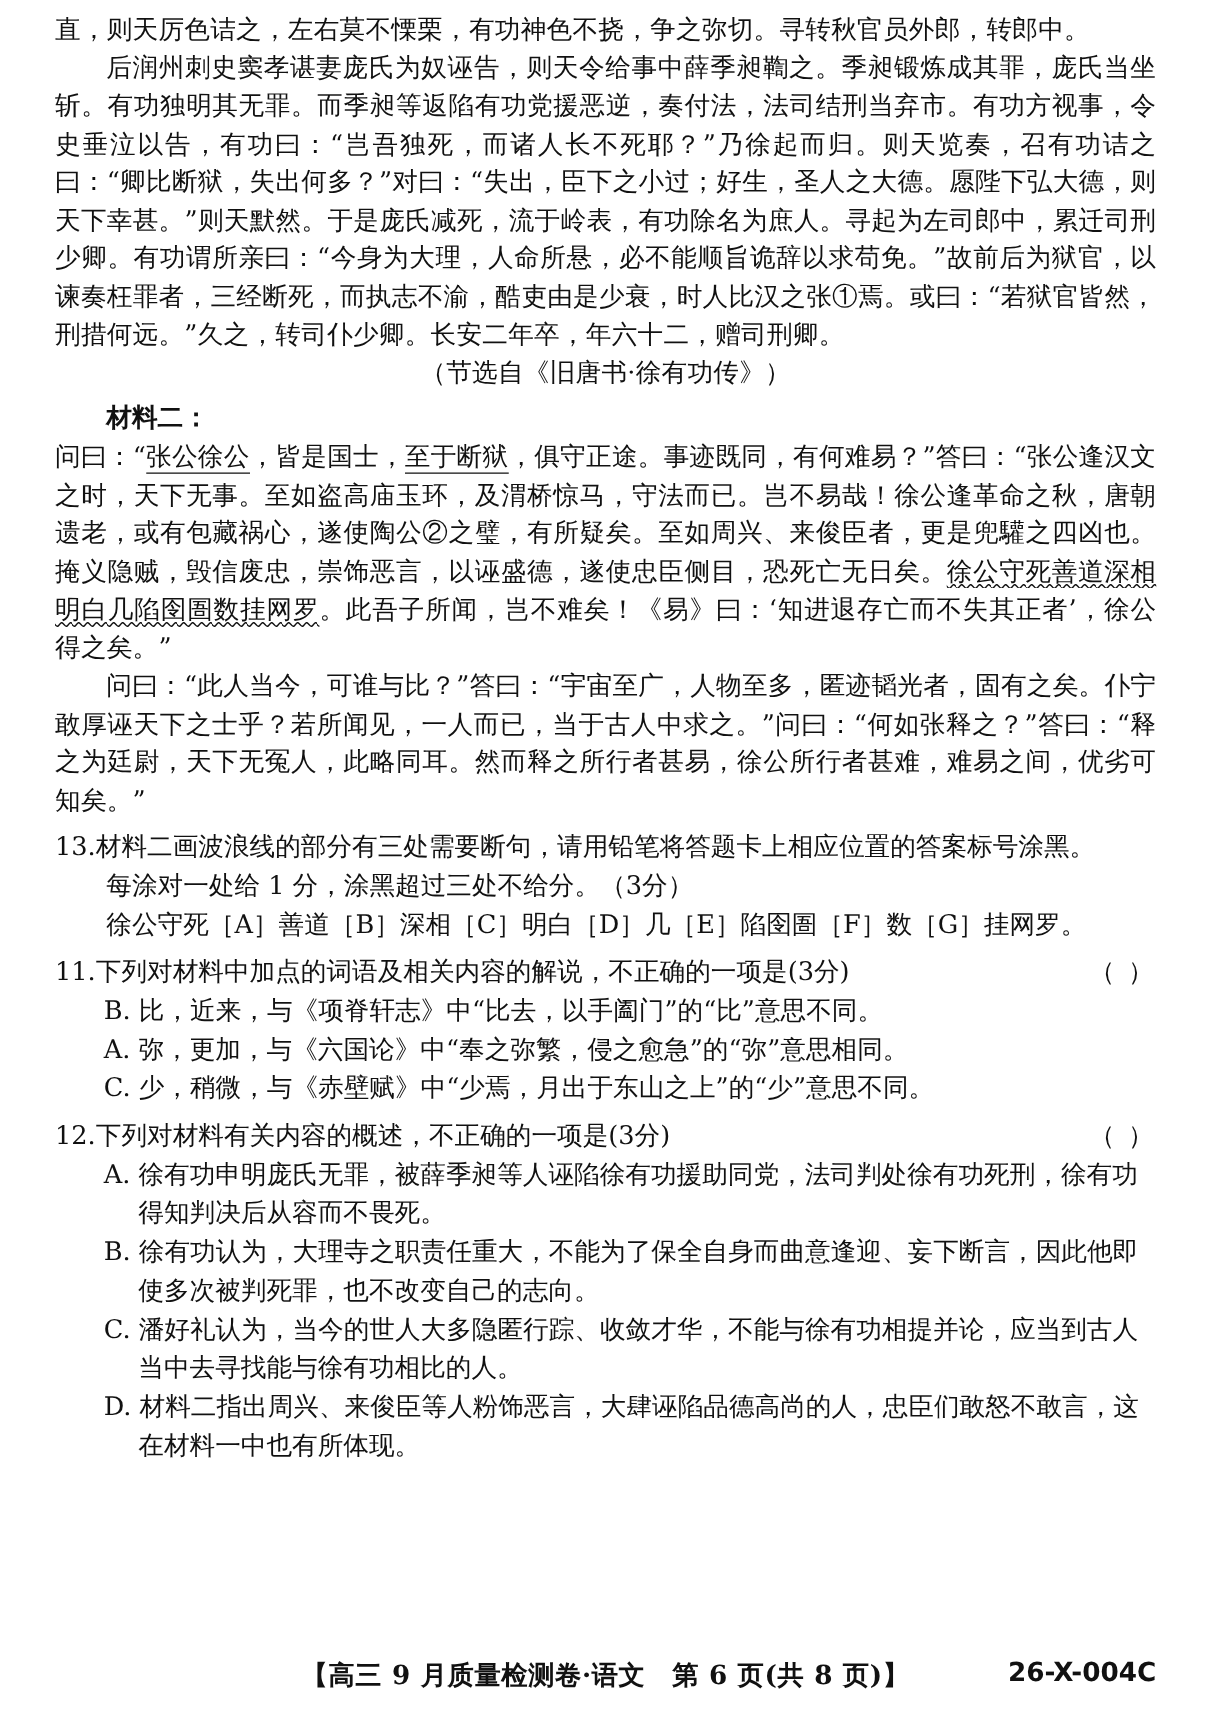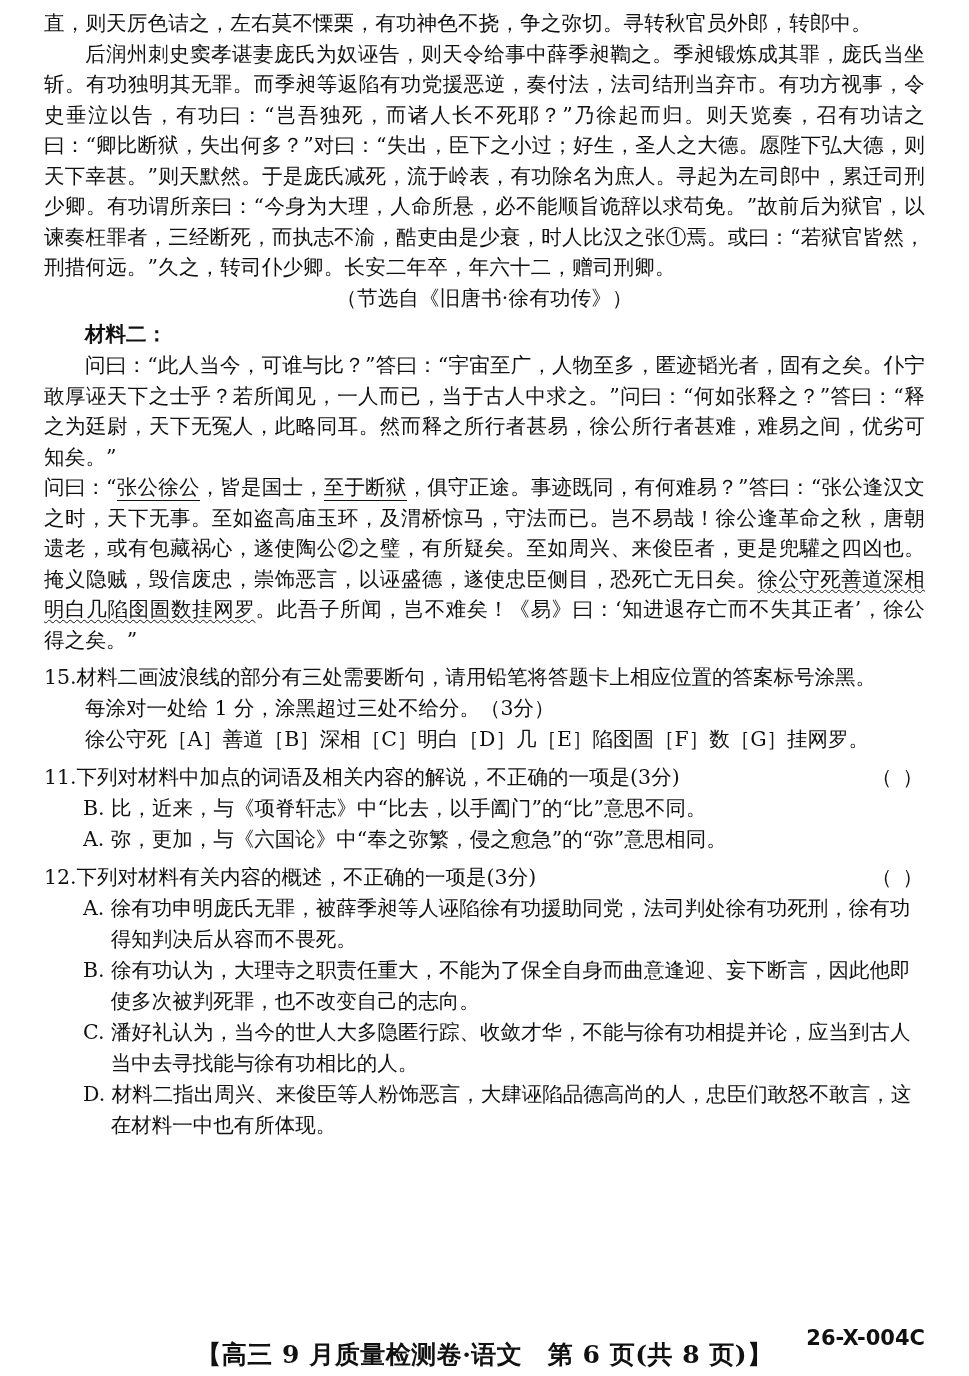--- a/index.html
+++ b/index.html
@@ -82,24 +82,23 @@
     position: absolute;
     left: 0;
     right: 0;
     bottom: 16px;
     height: 34px;
   }
   .footer-center {
     position: absolute;
     left: 0; right: 0;
     text-align: center;
-    font-size: 25px;
+    font-size: 21px;
     font-weight: bold;
     letter-spacing: 0.5px;
-    margin-top: 12px;
   }
   .footer-right {
     position: absolute;
     right: 44px;
     top: 0;
     font-size: 21px;
     font-weight: bold;
     font-family: "DejaVu Sans", "Liberation Sans", sans-serif;
   }
   .q-num { white-space: nowrap; }
@@ -111,33 +110,34 @@
 <div class="page">
 
   <p class="p">直，则天厉色诘之，左右莫不慄栗，有功神色不挠，争之弥切。寻转秋官员外郎，转郎中。</p>
 
   <p class="p indent2">后润州刺史窦孝谌妻庞氏为奴诬告，则天令给事中薛季昶鞫之。季昶锻炼成其罪，庞氏当坐斩。有功独明其无罪。而季昶等返陷有功党援恶逆，奏付法，法司结刑当弃市。有功方视事，令史垂泣以告，有功曰：“岂吾独死，而诸人长不死耶？”乃徐起而归。则天览奏，召有功诘之曰：“卿比断狱，失出何多？”对曰：“失出，臣下之小过；好生，圣人之大德。愿陛下弘大德，则天下幸甚。”则天默然。于是庞氏减死，流于岭表，有功除名为庶人。寻起为左司郎中，累迁司刑少卿。有功谓所亲曰：“今身为大理，人命所悬，必不能顺旨诡辞以求苟免。”故前后为狱官，以谏奏枉罪者，三经断死，而执志不渝，酷吏由是少衰，时人比汉之张①焉。或曰：“若狱官皆然，刑措何远。”久之，转司仆少卿。长安二年卒，年六十二，赠司刑卿。</p>
 
   <p class="p right">（节选自《旧唐书·徐有功传》）</p>
 
   <p class="sec-title">材料二：</p>
 
+  <p class="p"><span>问曰：“</span><span class="uline">张公徐公</span><span>，皆是国士，</span><span class="uline">至于断狱</span><span>，俱守正途</span><span>。事迹既同，有何难易？”答曰：“张公逢汉文之时，天下无事。至如盗高庙玉环，及渭桥惊马，守法而已。岂不易哉！徐公逢革命之秋，唐朝遗老，或有包藏祸心，遂使陶公②之璧，有所疑矣。至如周兴、来俊臣者，更是兜驩之四凶也。掩义隐贼，毁信废忠，崇饰恶言，以诬盛德，遂使忠臣侧目，恐死亡无日矣。</span><span class="wavy">徐公守死善道深相明白几陷囹圄数挂网罗</span><span>。此吾子所闻，岂不难矣！《易》曰：‘知进退存亡而不失其正者’，徐公得之矣。”</span></p>
+
   <p class="p indent2">问曰：“此人当今，可谁与比？”答曰：“宇宙至广，人物至多，匿迹韬光者，固有之矣。仆宁敢厚诬天下之士乎？若所闻见，一人而已，当于古人中求之。”问曰：“何如张释之？”答曰：“释之为廷尉，天下无冤人，此略同耳。然而释之所行者甚易，徐公所行者甚难，难易之间，优劣可知矣。”</p>
-
-  <p class="p"><span>问曰：“</span><span class="uline">张公徐公</span><span>，皆是国士，</span><span class="uline">至于断狱</span><span>，俱守正途</span><span>。事迹既同，有何难易？”答曰：“张公逢汉文之时，天下无事。至如盗高庙玉环，及渭桥惊马，守法而已。岂不易哉！徐公逢革命之秋，唐朝遗老，或有包藏祸心，遂使陶公②之璧，有所疑矣。至如周兴、来俊臣者，更是兜驩之四凶也。掩义隐贼，毁信废忠，崇饰恶言，以诬盛德，遂使忠臣侧目，恐死亡无日矣。</span><span class="wavy">徐公守死善道深相明白几陷囹圄数挂网罗</span><span>。此吾子所闻，岂不难矣！《易》曰：‘知进退存亡而不失其正者’，徐公得之矣。”</span></p>
 
 
 
-  <p class="q"><span class="q-num">15.</span><span>材料二画波浪线的部分有三处需要断句，请用铅笔将答题卡上相应位置的答案标号涂黑。</span></p>
+  <p class="q"><span class="q-num">13.</span><span>材料二画波浪线的部分有三处需要断句，请用铅笔将答题卡上相应位置的答案标号涂黑。</span></p>
   <p class="q-body">每涂对一处给 1 分，涂黑超过三处不给分。（3分）</p>
   <p class="q-body">徐公守死［A］善道［B］深相［C］明白［D］几［E］陷囹圄［F］数［G］挂网罗。</p>
 
   <p class="q"><span class="q-num">11.</span><span>下列对材料中加点的词语及相关内容的解说，不正确的一项是(3分)</span><span class="paren-right blank-paren">（    ）</span></p>
   <p class="opt">B. 比，近来，与《项脊轩志》中“比去，以手阖门”的“比”意思不同。</p>
   <p class="opt">A. 弥，更加，与《六国论》中“奉之弥繁，侵之愈急”的“弥”意思相同。</p>
+  <p class="opt">C. 少，稍微，与《赤壁赋》中“少焉，月出于东山之上”的“少”意思不同。</p>
 
   <p class="q"><span class="q-num">12.</span><span>下列对材料有关内容的概述，不正确的一项是(3分)</span><span class="paren-right blank-paren">（    ）</span></p>
 
   <div class="opt">
     <span>A. 徐有功申明庞氏无罪，被薛季昶等人诬陷徐有功援助同党，法司判处徐有功死刑，徐有功</span>
     <span class="hang">得知判决后从容而不畏死。</span>
   </div>
   <div class="opt">
     <span>B. 徐有功认为，大理寺之职责任重大，不能为了保全自身而曲意逢迎、妄下断言，因此他即</span>
     <span class="hang">使多次被判死罪，也不改变自己的志向。</span>

